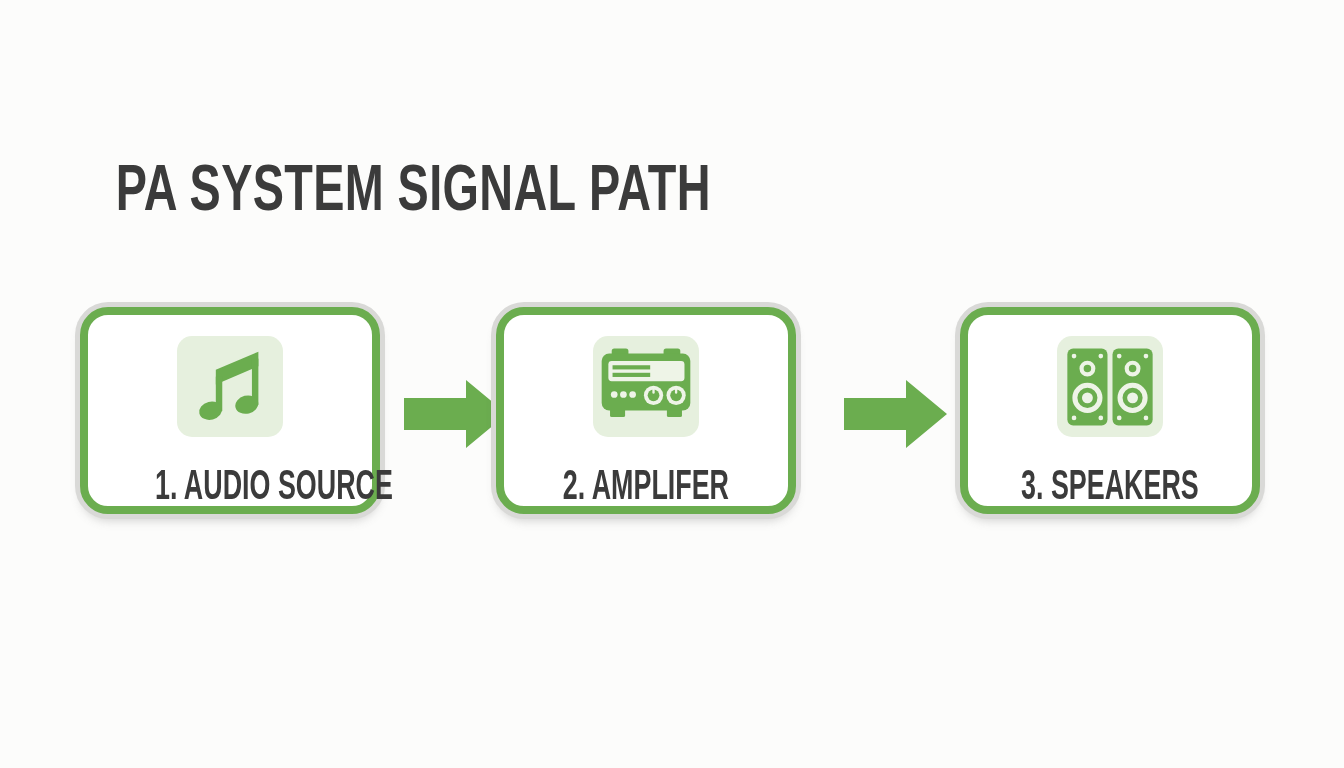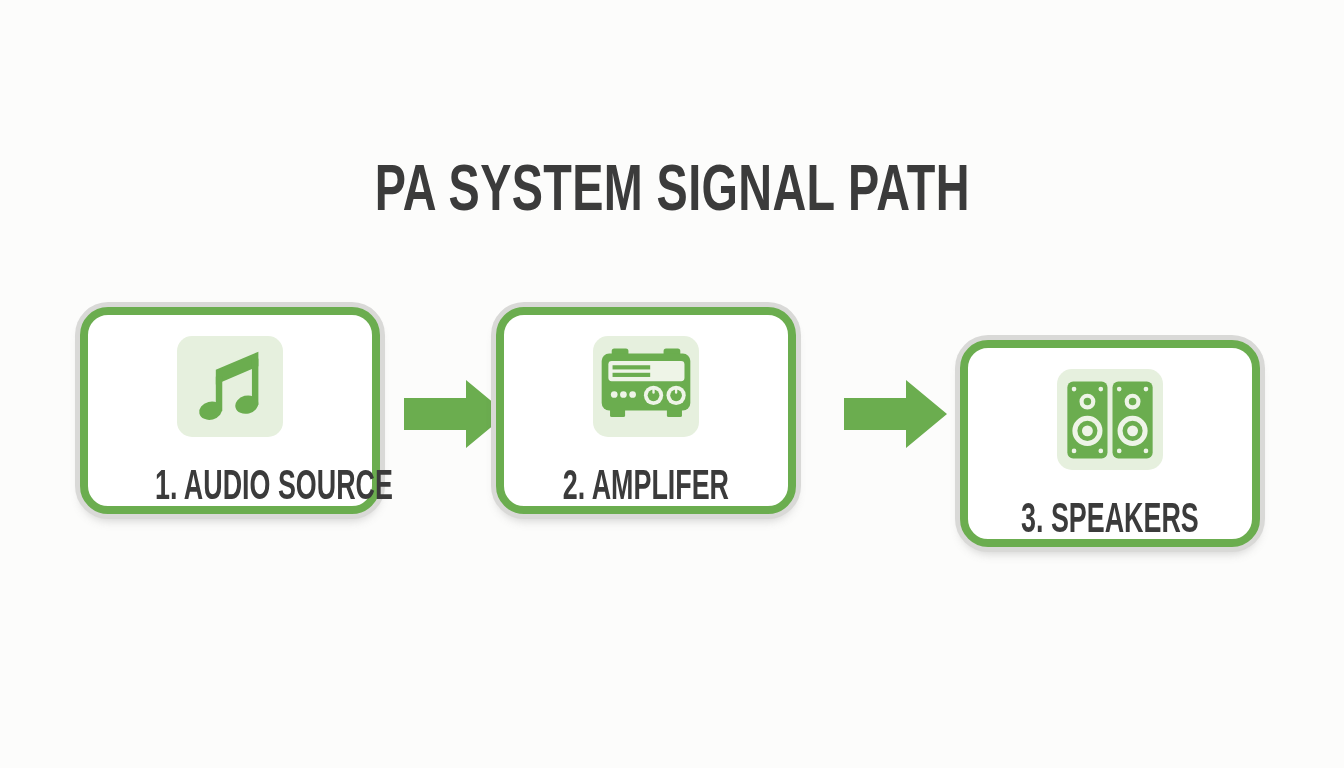--- a/index.html
+++ b/index.html
@@ -15,21 +15,21 @@
     background: var(--background, #fcfcfb);
     font-family: "Liberation Sans", sans-serif;
   }
   
   .title {
     position: absolute;
     left: 0;
     top: 155px;
     width: 100%;
     margin: 0;
-    text-align: center;
+    text-align: left;
     font-size: 65px;
     line-height: 65px;
     font-weight: bold;
     color: var(--text-dark, #3b3b3b);
   }
   .cond-title {
     display: inline-block;
     transform: scaleX(0.72);
     transform-origin: center;
     white-space: nowrap;
@@ -46,21 +46,21 @@
     border: 8px solid var(--accent-green, #6bad4f);
     border-radius: 28px;
     box-shadow: 0 0 0 5px var(--ring-gray, #d9d9d7), 0 7px 10px rgba(110,110,110,0.28);
     display: flex;
     flex-direction: column;
     align-items: center;
     gap: 12px;
   }
   .box-1 { left: 80px; }
   .box-2 { left: 496px; }
-  .box-3 { left: 960px; margin-top: 33px; }
+  .box-3 { left: 960px; }
 
   .icon-tile {
     margin-top: 21px;
     width: 106px;
     height: 101px;
     border-radius: 15px;
     background: var(--tile-green, #e6f0de);
     display: flex;
     align-items: center;
     justify-content: center;

